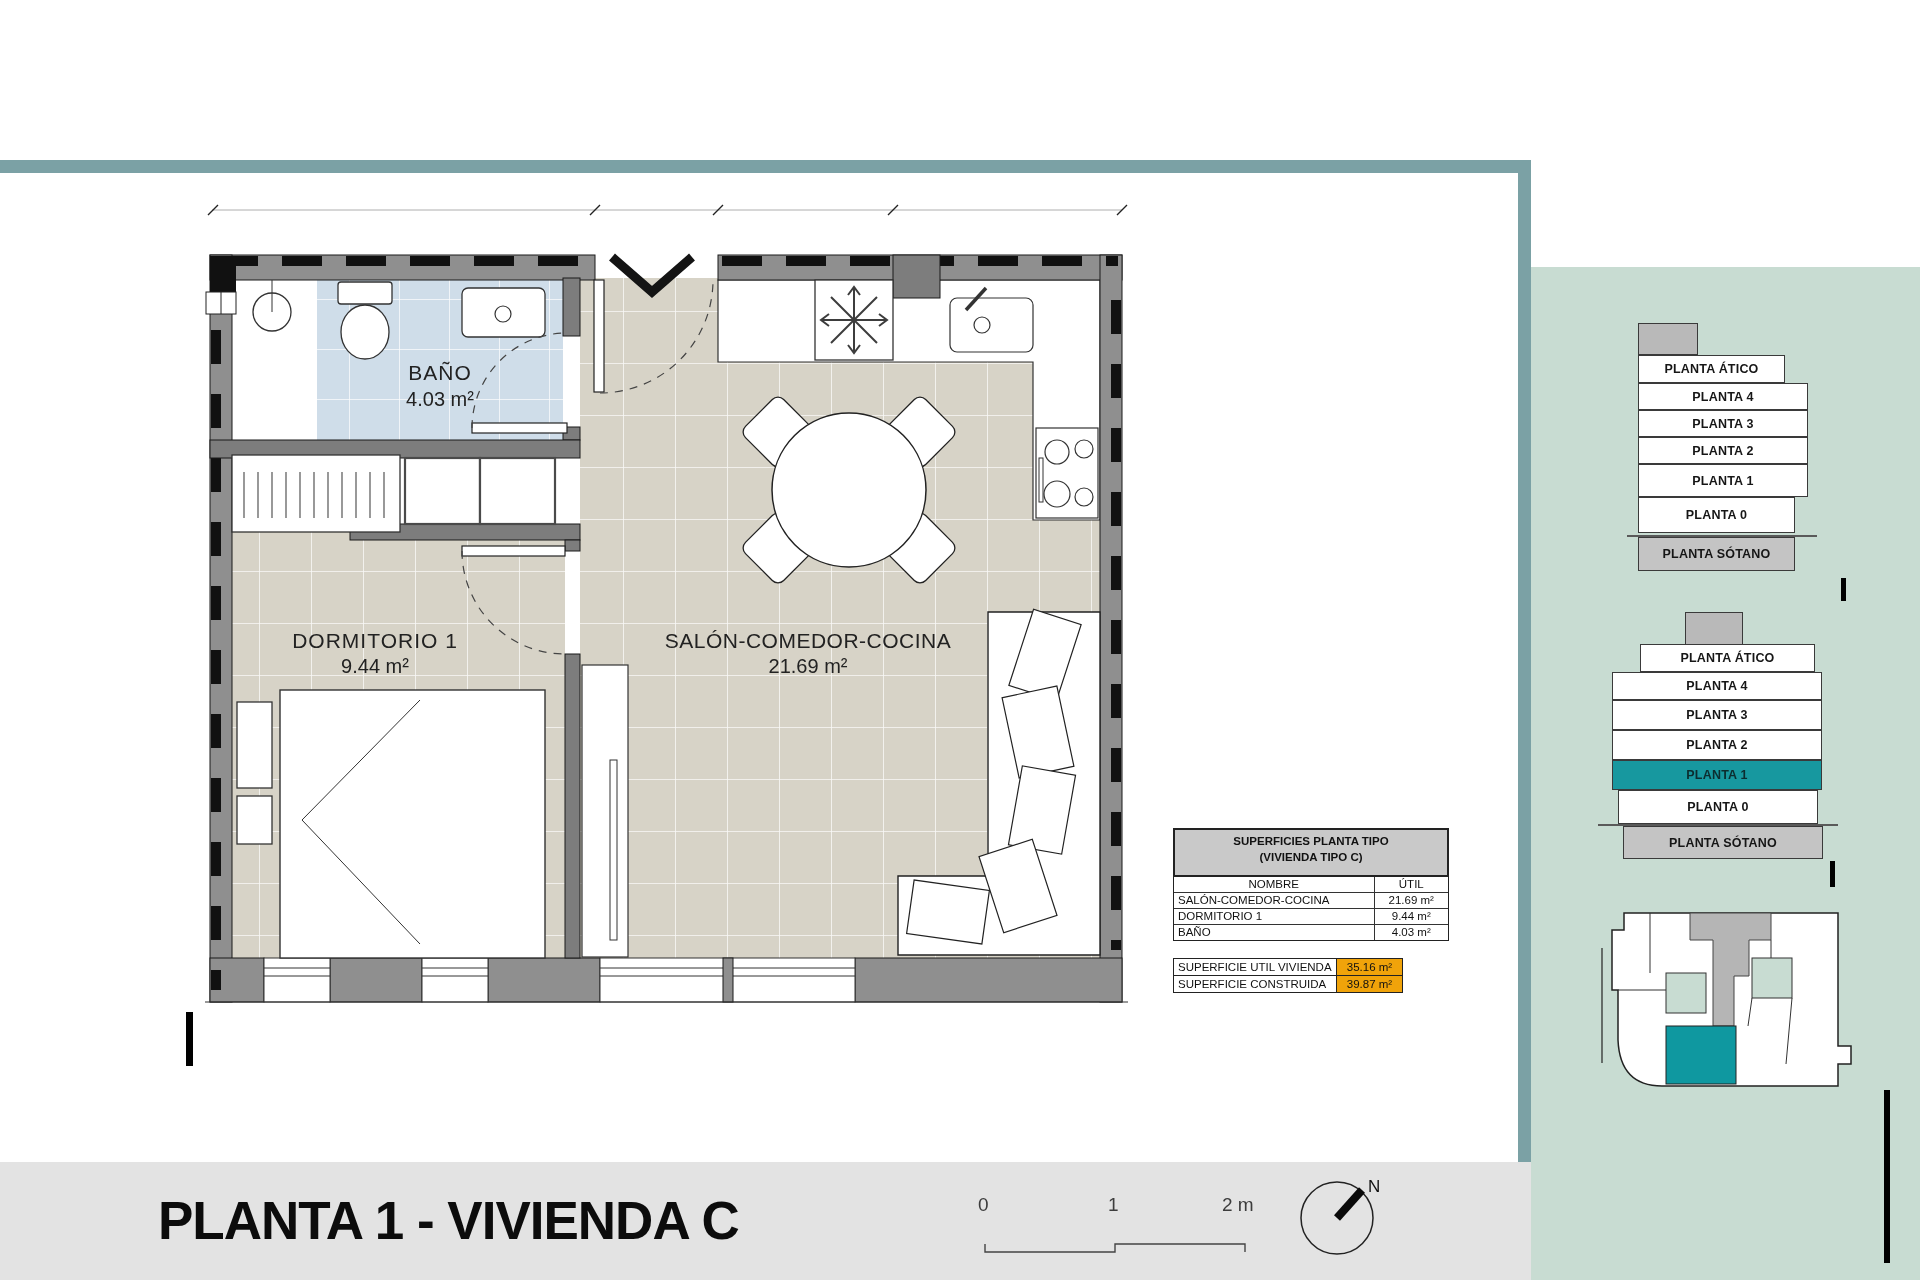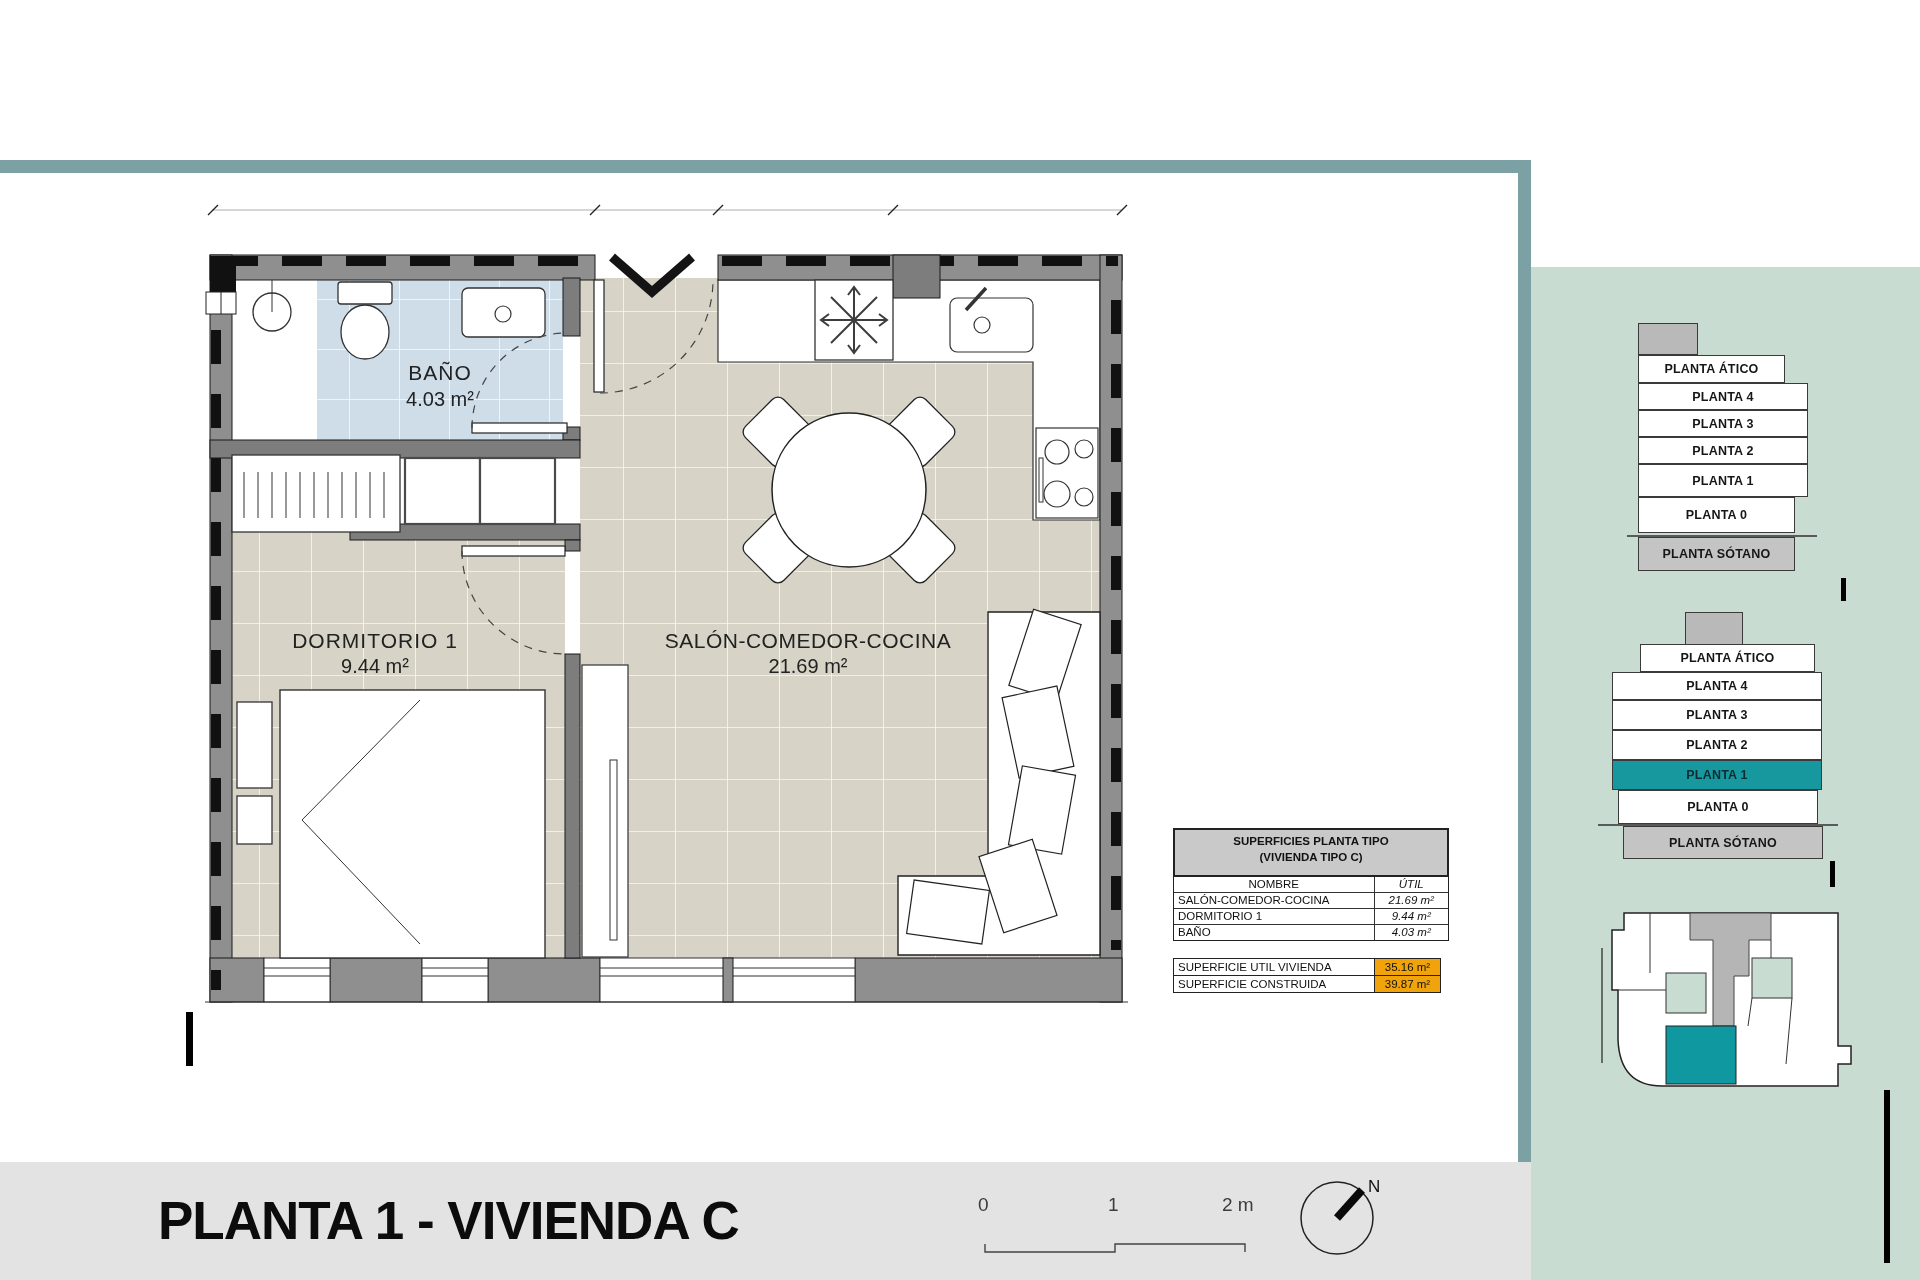--- a/index.html
+++ b/index.html
@@ -29,26 +29,26 @@
   .tickbar{position:absolute;background:#000;}
 
   
   .sup-table{left:1173px;top:828px;width:276px;font-size:11.5px;color:#111;}
   .sup-head{border:2px solid #222;background:#c9c9c9;text-align:center;font-weight:bold;
             line-height:1.4;padding:3px 0 10px;}
   .sgrid{border:1px solid #222;border-top:none;}
   .srow{display:flex;}
   .scell{box-sizing:border-box;border-top:1px solid #333;padding:1px 4px 2px;}
   .scell-name{width:202px;border-right:1px solid #333;}
-  .scell-val{width:74px;text-align:center;font-style:italic;}
+  .scell-val{width:74px;text-align:center;}
   .srow-head .scell{text-align:center;font-weight:normal;border-top:none;}
   .totals{margin-top:17px;}
   .trow{display:flex;margin-bottom:0;}
   .tcell{box-sizing:border-box;border:1px solid #222;padding:2px 4px;}
-  .tcell-name{width:202px;background:#fff;border-bottom:none;}
+  .tcell-name{width:164px;background:#fff;border-bottom:none;}
   .trow:last-child .tcell{border-bottom:1px solid #222;}
   .tcell-val{width:66px;background:#f0a30a;text-align:center;border-left:none;border-bottom:none;}
   .trow:last-child .tcell-val{border-bottom:1px solid #222;}
 
   
   .footer-band{left:0;top:1162px;width:1531px;height:118px;background:#e3e3e3;}
   .sheet-title{left:158px;top:1190px;font-size:53px;font-weight:bold;letter-spacing:-1px;color:#0c0c0c;}
   .scale-num{position:absolute;font-size:19px;color:#3d3d3d;}
 
   svg text{font-family:"Liberation Sans",sans-serif;}

